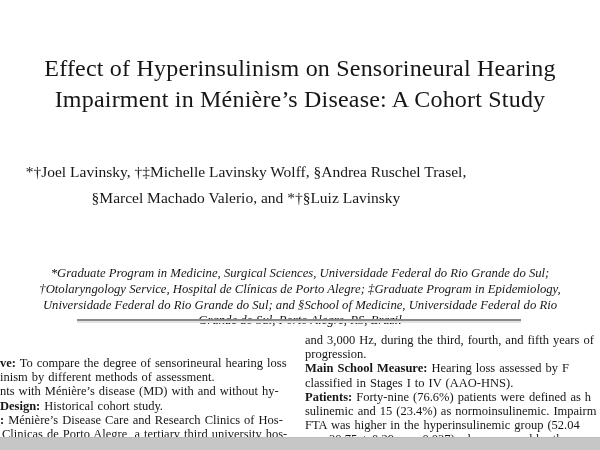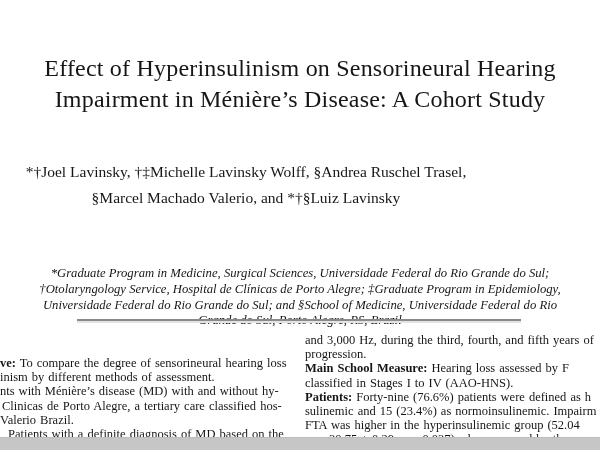--- a/index.html
+++ b/index.html
@@ -92,21 +92,23 @@
 †Otolaryngology Service, Hospital de Clínicas de Porto Alegre; ‡Graduate Program in Epidemiology,
 Universidade Federal do Rio Grande do Sul; and §School of Medicine, Universidade Federal do Rio
 Grande do Sul, Porto Alegre, RS, Brazil</div>
 
   <div class="divider-rule"></div>
 
   <div class="abs-col left">
       <div class="abs-line"><span class="b">ve:</span> To compare the degree of sensorineural hearing loss</div>
       <div class="abs-line">inism by different methods of assessment.</div>
       <div class="abs-line">nts with Ménière’s disease (MD) with and without hy-</div>
-      <div class="abs-line" style="padding-left: 2px;">Clinicas de Porto Alegre, a tertiary care classified hos-</div>
+      <div class="abs-line"><span class="b">Design:</span> Historical cohort study.</div>
+      <div class="abs-line"><span class="b">:</span> Ménière’s Disease Care and Research Clinics of Hos-</div>
+      <div class="abs-line" style="padding-left: 2px;">Clinicas de Porto Alegre, a tertiary third university hos-</div>
       <div class="abs-line">Valerio Brazil.</div>
       <div class="abs-line" style="padding-left: 8px;">Patients with a definite diagnosis of MD based on the</div>
     </div>
 
   <div class="abs-col right">
       <div class="abs-line">and 3,000 Hz, during the third, fourth, and fifth years of</div>
       <div class="abs-line">progression.</div>
       <div class="abs-line"><span class="b">Main School Measure:</span> Hearing loss assessed by F</div>
       <div class="abs-line">classified in Stages I to IV (AAO-HNS).</div>
       <div class="abs-line"><span class="b">Patients:</span> Forty-nine (76.6%) patients were defined as h</div>

